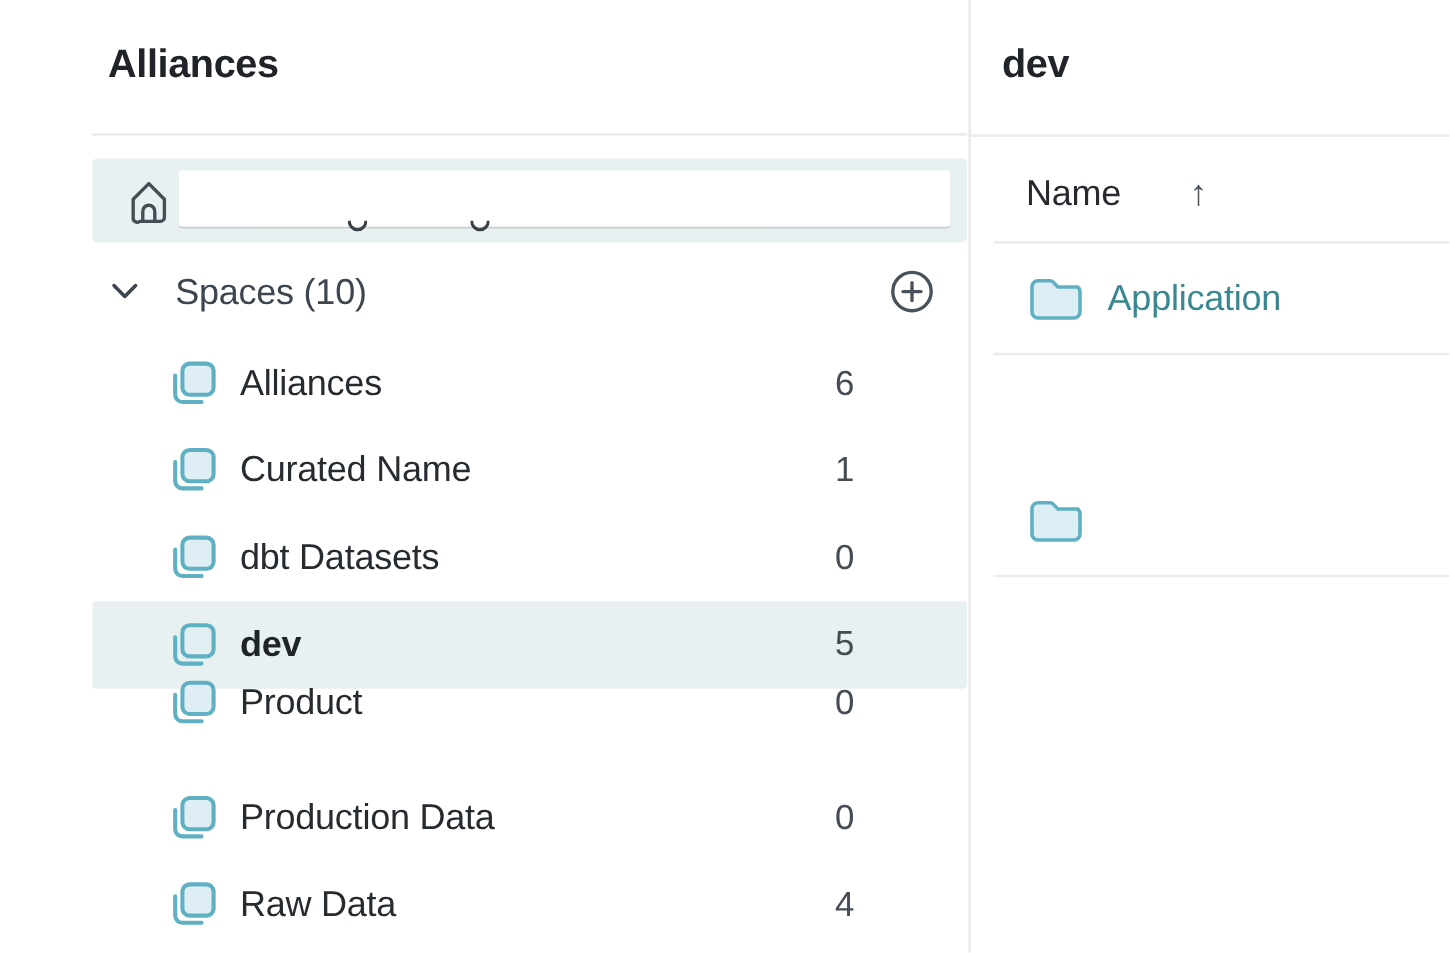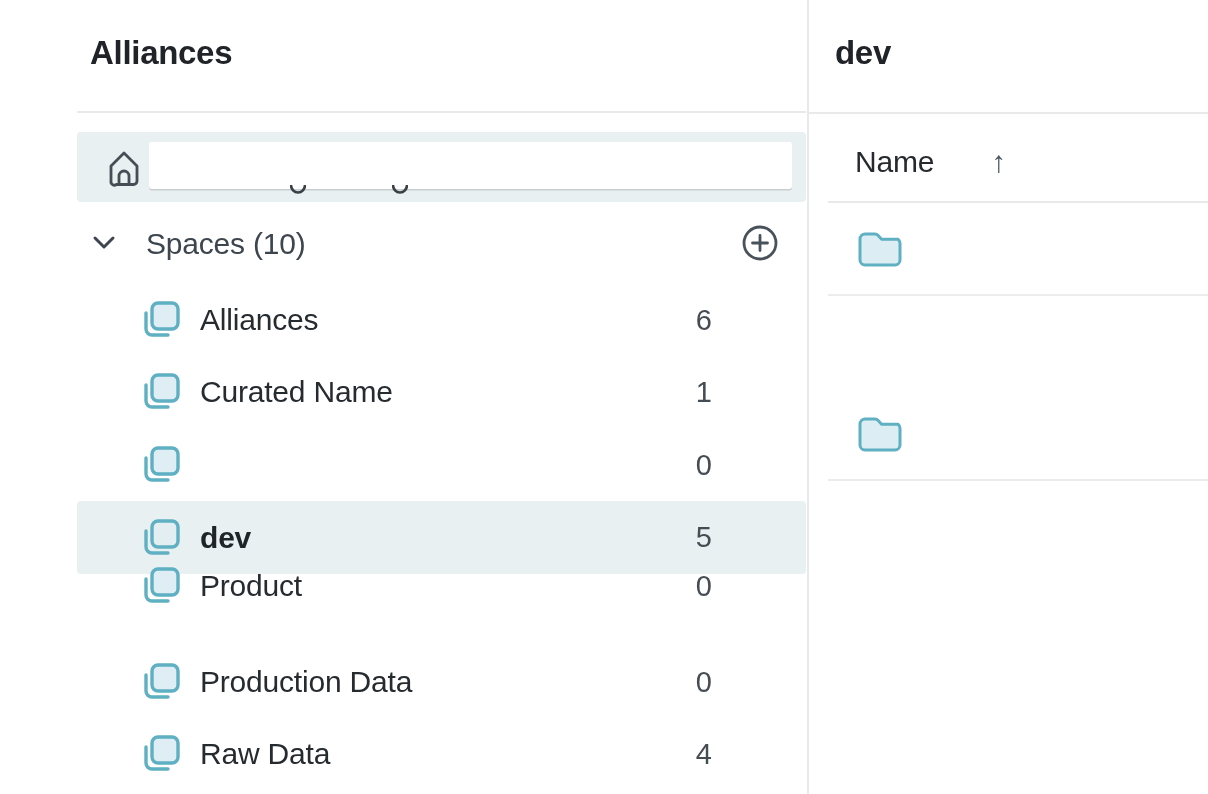--- a/index.html
+++ b/index.html
@@ -128,20 +128,21 @@
         </svg>
         <span class="space-label">Curated Name</span>
         <span class="space-count">1</span>
       </div>
 
       <div class="space-row" style="top:429px">
         <svg class="space-icon" viewBox="0 0 46 46" fill="none">
           <path d="M10 16 v16 a6 6 0 0 0 6 6 h16" stroke="#5fb0c2" stroke-width="3.4" stroke-linecap="round"></path>
           <rect x="16" y="6" width="26" height="26" rx="6" fill="#dfeef4" stroke="#5fb0c2" stroke-width="3.4"></rect>
         </svg>
+        <span class="space-label">dbt Datasets</span>
         <span class="space-count">0</span>
       </div>
 
       <div class="space-row selected" style="top:501px">
         <svg class="space-icon" viewBox="0 0 46 46" fill="none">
           <path d="M10 16 v16 a6 6 0 0 0 6 6 h16" stroke="#5fb0c2" stroke-width="3.4" stroke-linecap="round"></path>
           <rect x="16" y="6" width="26" height="26" rx="6" fill="#e2eef2" stroke="#5fb0c2" stroke-width="3.4"></rect>
         </svg>
         <span class="space-label">dev</span>
         <span class="space-count">5</span>
@@ -186,20 +187,21 @@
     <div class="table-header">
       <span class="col-name">Name</span>
       <span class="sort-arrow">↑</span>
     </div>
     <div class="header-divider"></div>
 
     <div class="folder-row" style="top:203px">
       <svg class="ficon" width="46" height="38" viewBox="0 0 46 38" fill="none">
         <path d="M3 9 a5 5 0 0 1 5 -5 h10 a4 4 0 0 1 2.9 1.3 l3.7 3.9 H41 a5 5 0 0 1 2 4 v16.8 a5 5 0 0 1 -5 5 H8 a5 5 0 0 1 -5 -5 Z" fill="#dcedf4" stroke="#5fb0c2" stroke-width="3" stroke-linejoin="round"></path>
       </svg>
+      <a class="folder-link" href="#">Application</a>
     </div>
 
 
     <div class="folder-row" style="top:388px">
       <svg class="ficon" width="46" height="38" viewBox="0 0 46 38" fill="none">
         <path d="M3 9 a5 5 0 0 1 5 -5 h10 a4 4 0 0 1 2.9 1.3 l3.7 3.9 H41 a5 5 0 0 1 2 4 v16.8 a5 5 0 0 1 -5 5 H8 a5 5 0 0 1 -5 -5 Z" fill="#dcedf4" stroke="#5fb0c2" stroke-width="3" stroke-linejoin="round"></path>
       </svg>
     </div>
 
     <div class="edge-artifact"></div>

